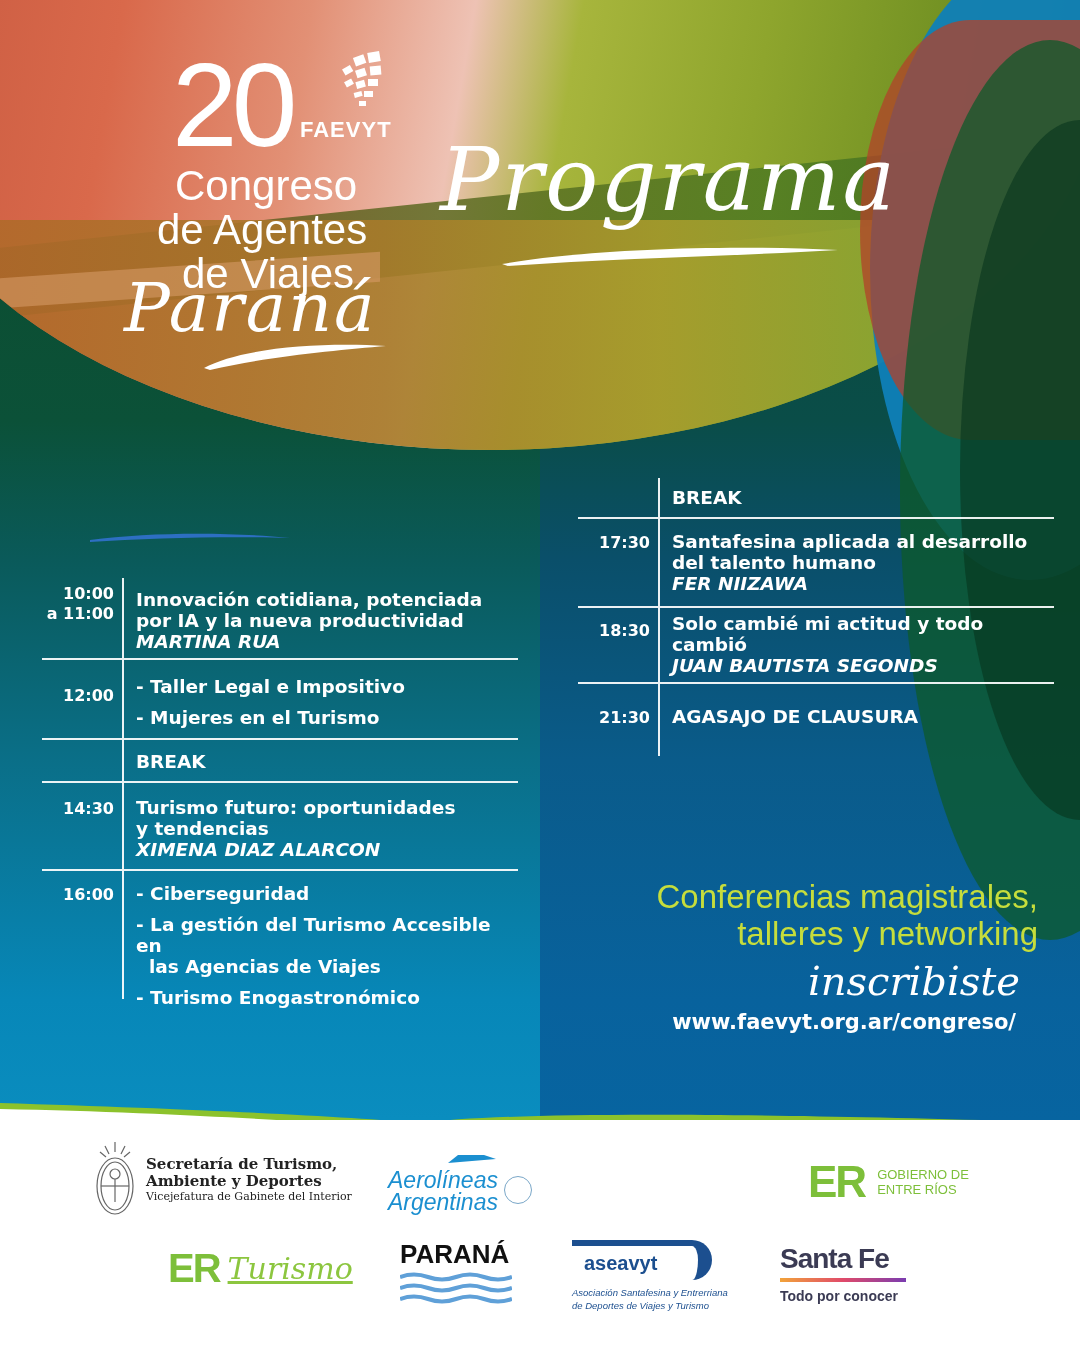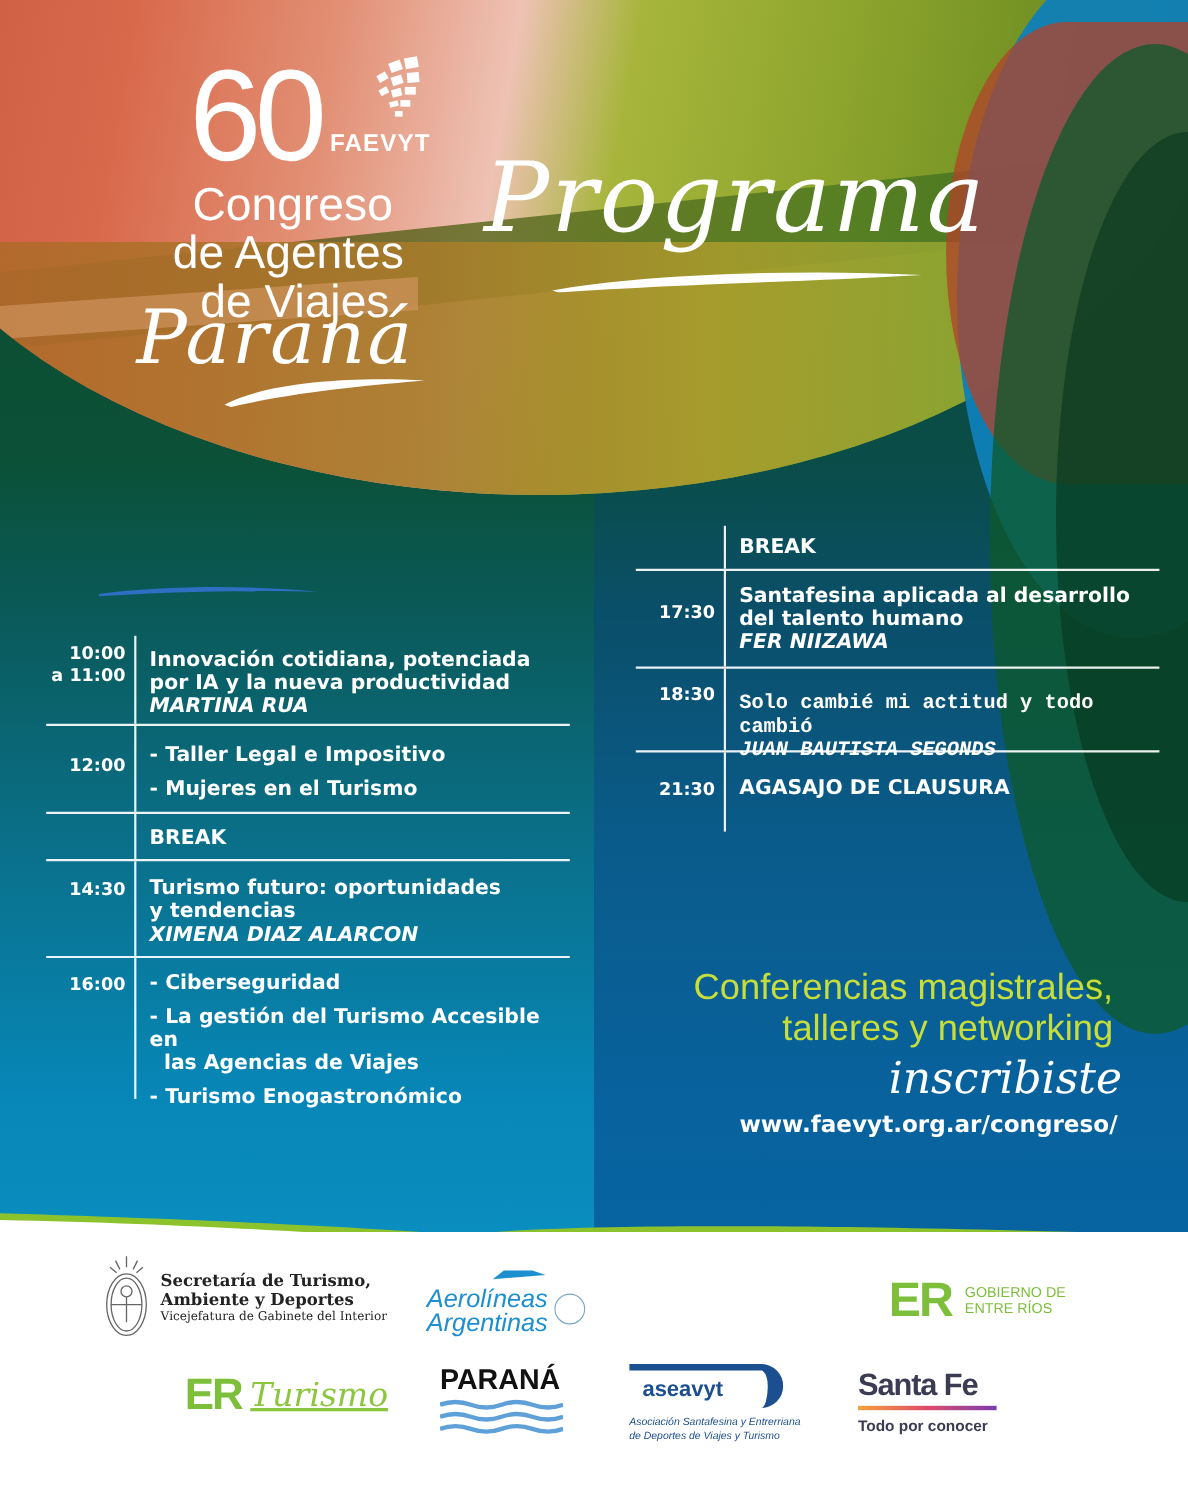--- a/index.html
+++ b/index.html
@@ -54,21 +54,21 @@
   .row { display: flex; border-bottom: 2px solid rgba(255,255,255,.92); }
   .row.noline { border-bottom: none; }
   .time { width: 72px; flex: none; text-align: right; padding-right: 8px; font-weight: 700; font-size: 16px; line-height: 20px; border-right: 2px solid rgba(255,255,255,.92); }
   .body { flex: 1; padding-left: 12px; font-weight: 700; font-size: 18.5px; line-height: 21px; }
   .spk { font-style: italic; font-weight: 700; }
   .li { margin: 0; }
   .li + .li { margin-top: 10px; }
   .indent { padding-left: 13px; }
 
   
-  .cta { position: absolute; right: 68px; top: 878px; text-align: right; color: #c6dd3c; font-family: "Liberation Sans", sans-serif; font-size: 33px; line-height: 37px; }
+  .cta { position: absolute; right: 42px; top: 878px; text-align: right; color: #c6dd3c; font-family: "Liberation Sans", sans-serif; font-size: 33px; line-height: 37px; }
   .inscribite { position: absolute; right: 60px; top: 958px; font-family: "DejaVu Serif", serif; font-style: italic; font-size: 40px; color: #fff; }
   .url { position: absolute; right: 64px; top: 1010px; font-family: "DejaVu Sans", sans-serif; font-weight: 700; font-size: 21px; color: #fff; }
 
   
   .footer-wave { position: absolute; left: 0; top: 1095px; width: 1080px; height: 80px; }
   .footer { position: absolute; left: 0; top: 1120px; width: 1080px; height: 230px; background: #fff; }
 
   .sponsor { position: absolute; display: flex; align-items: center; }
   .s1 { left: 92px; top: 1140px; }
   .s1 .shield { width: 46px; height: 80px; }
@@ -118,21 +118,21 @@
     <div class="hero-forest"></div>
     <div class="hero-river"></div>
     <div class="hero-sand"></div>
   </div>
 
   <div class="swoosh-blue"></div>
   <div class="swoosh-red"></div>
   <div class="swoosh-green"></div>
   <div class="swoosh-dark"></div>
 
-  <div class="logo-50">60</div>
+  <div class="logo-50">20</div>
   <svg class="logo-grid" viewBox="0 0 60 62">
     <g fill="#fff">
       <rect x="42" y="2" width="12" height="10" transform="rotate(-10 48 7)"></rect>
       <rect x="28" y="6" width="11" height="9" transform="rotate(-20 33 10)"></rect>
       <rect x="44" y="16" width="11" height="9" transform="rotate(-5 49 20)"></rect>
       <rect x="30" y="19" width="10" height="8" transform="rotate(-18 35 23)"></rect>
       <rect x="17" y="17" width="9" height="7" transform="rotate(-30 21 20)"></rect>
       <rect x="42" y="29" width="10" height="7"></rect>
       <rect x="30" y="31" width="9" height="7" transform="rotate(-15 34 34)"></rect>
       <rect x="19" y="30" width="8" height="6" transform="rotate(-28 23 33)"></rect>
@@ -198,29 +198,29 @@
       </div>
     </div>
   </div>
 
   <div class="sched sched-right">
     <div class="row" style="height:39px;">
       <div class="time"></div>
       <div class="body" style="padding-top:9px;">BREAK</div>
     </div>
     <div class="row" style="height:87px;">
-      <div class="time" style="padding-top:28px;">17:30</div>
+      <div class="time" style="padding-top:14px;">17:30</div>
       <div class="body" style="padding-top:12px;">
         <div>Santafesina aplicada al desarrollo del talento humano</div>
         <div class="spk">FER NIIZAWA</div>
       </div>
     </div>
     <div class="row" style="height:74px;">
       <div class="time" style="padding-top:13px;">18:30</div>
-      <div class="body" style="padding-top:21px;font-family:Liberation Mono, monospace;">
+      <div class="body" style="padding-top:5px;">
         <div>Solo cambié mi actitud y todo cambió</div>
         <div class="spk">JUAN BAUTISTA SEGONDS</div>
       </div>
     </div>
     <div class="row noline" style="height:72px;">
       <div class="time" style="padding-top:24px;">21:30</div>
       <div class="body" style="padding-top:22px;">AGASAJO DE CLAUSURA</div>
     </div>
   </div>
 

